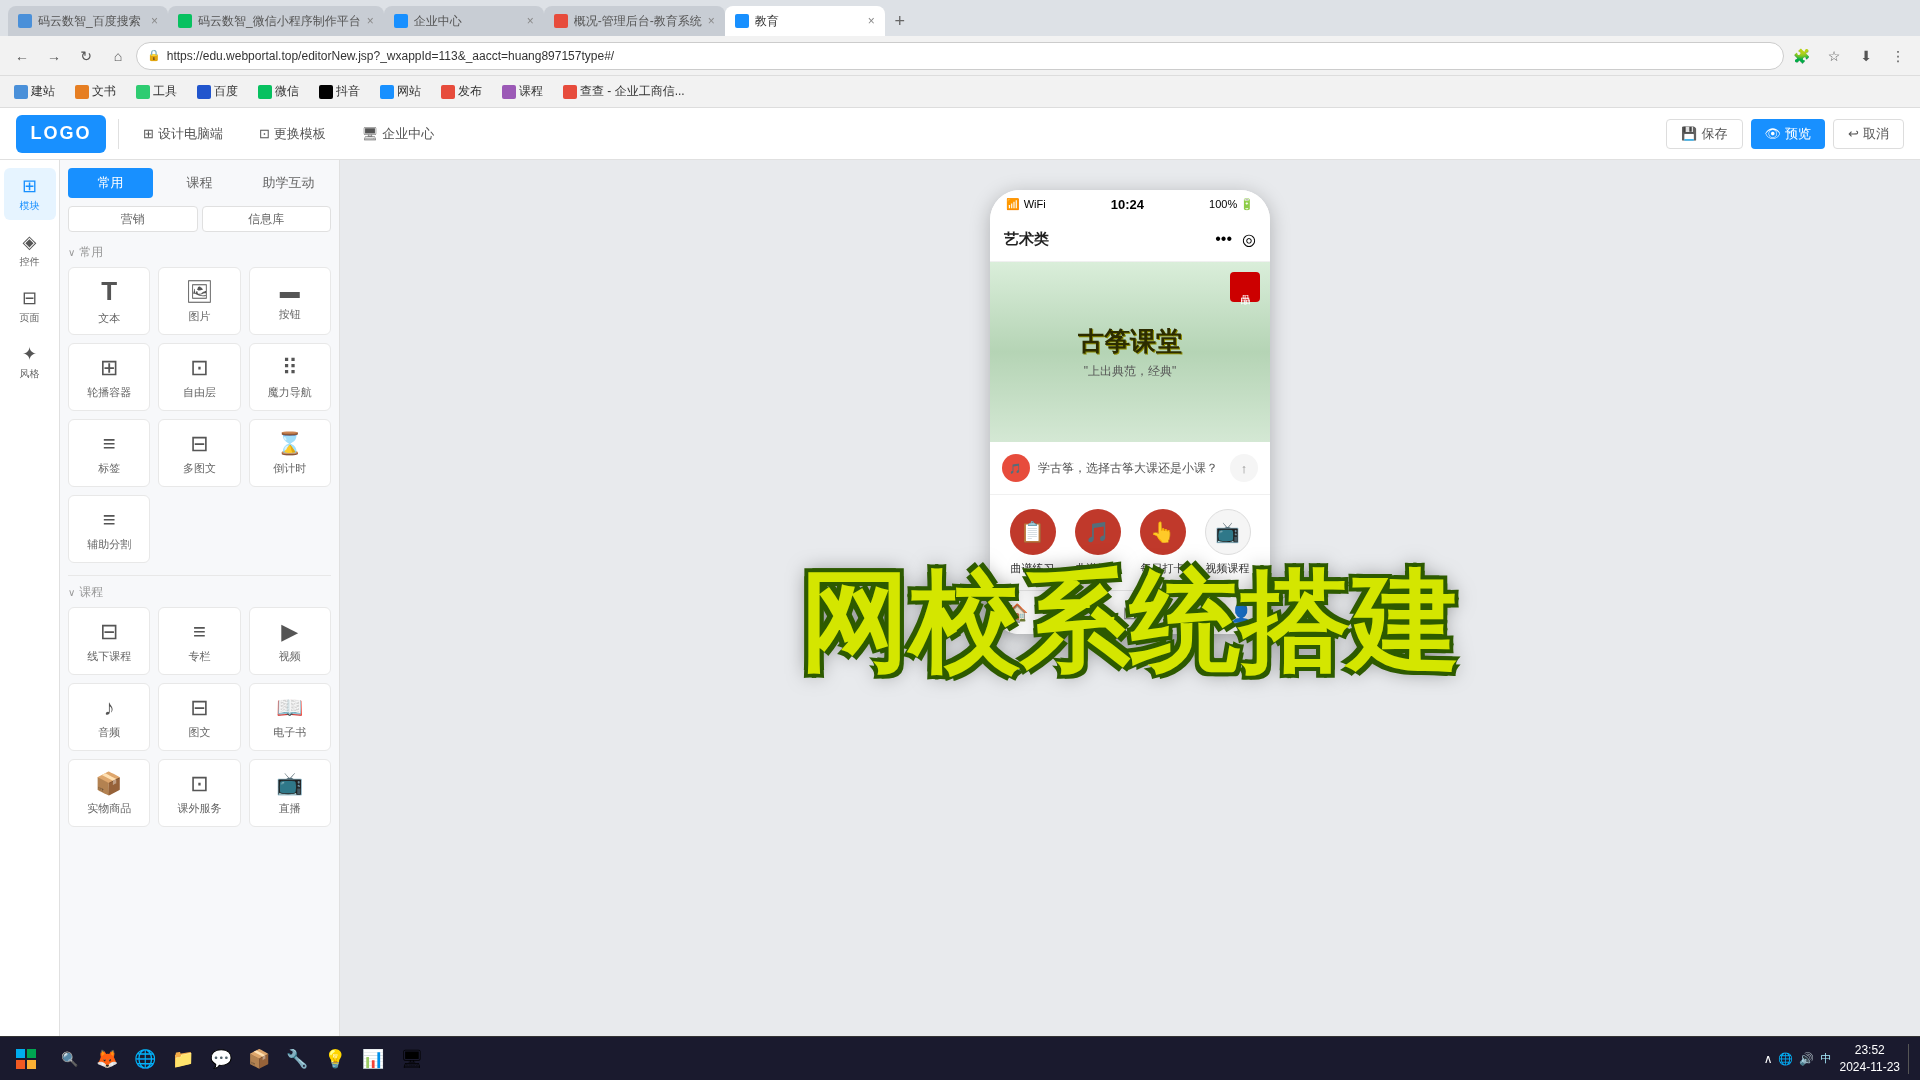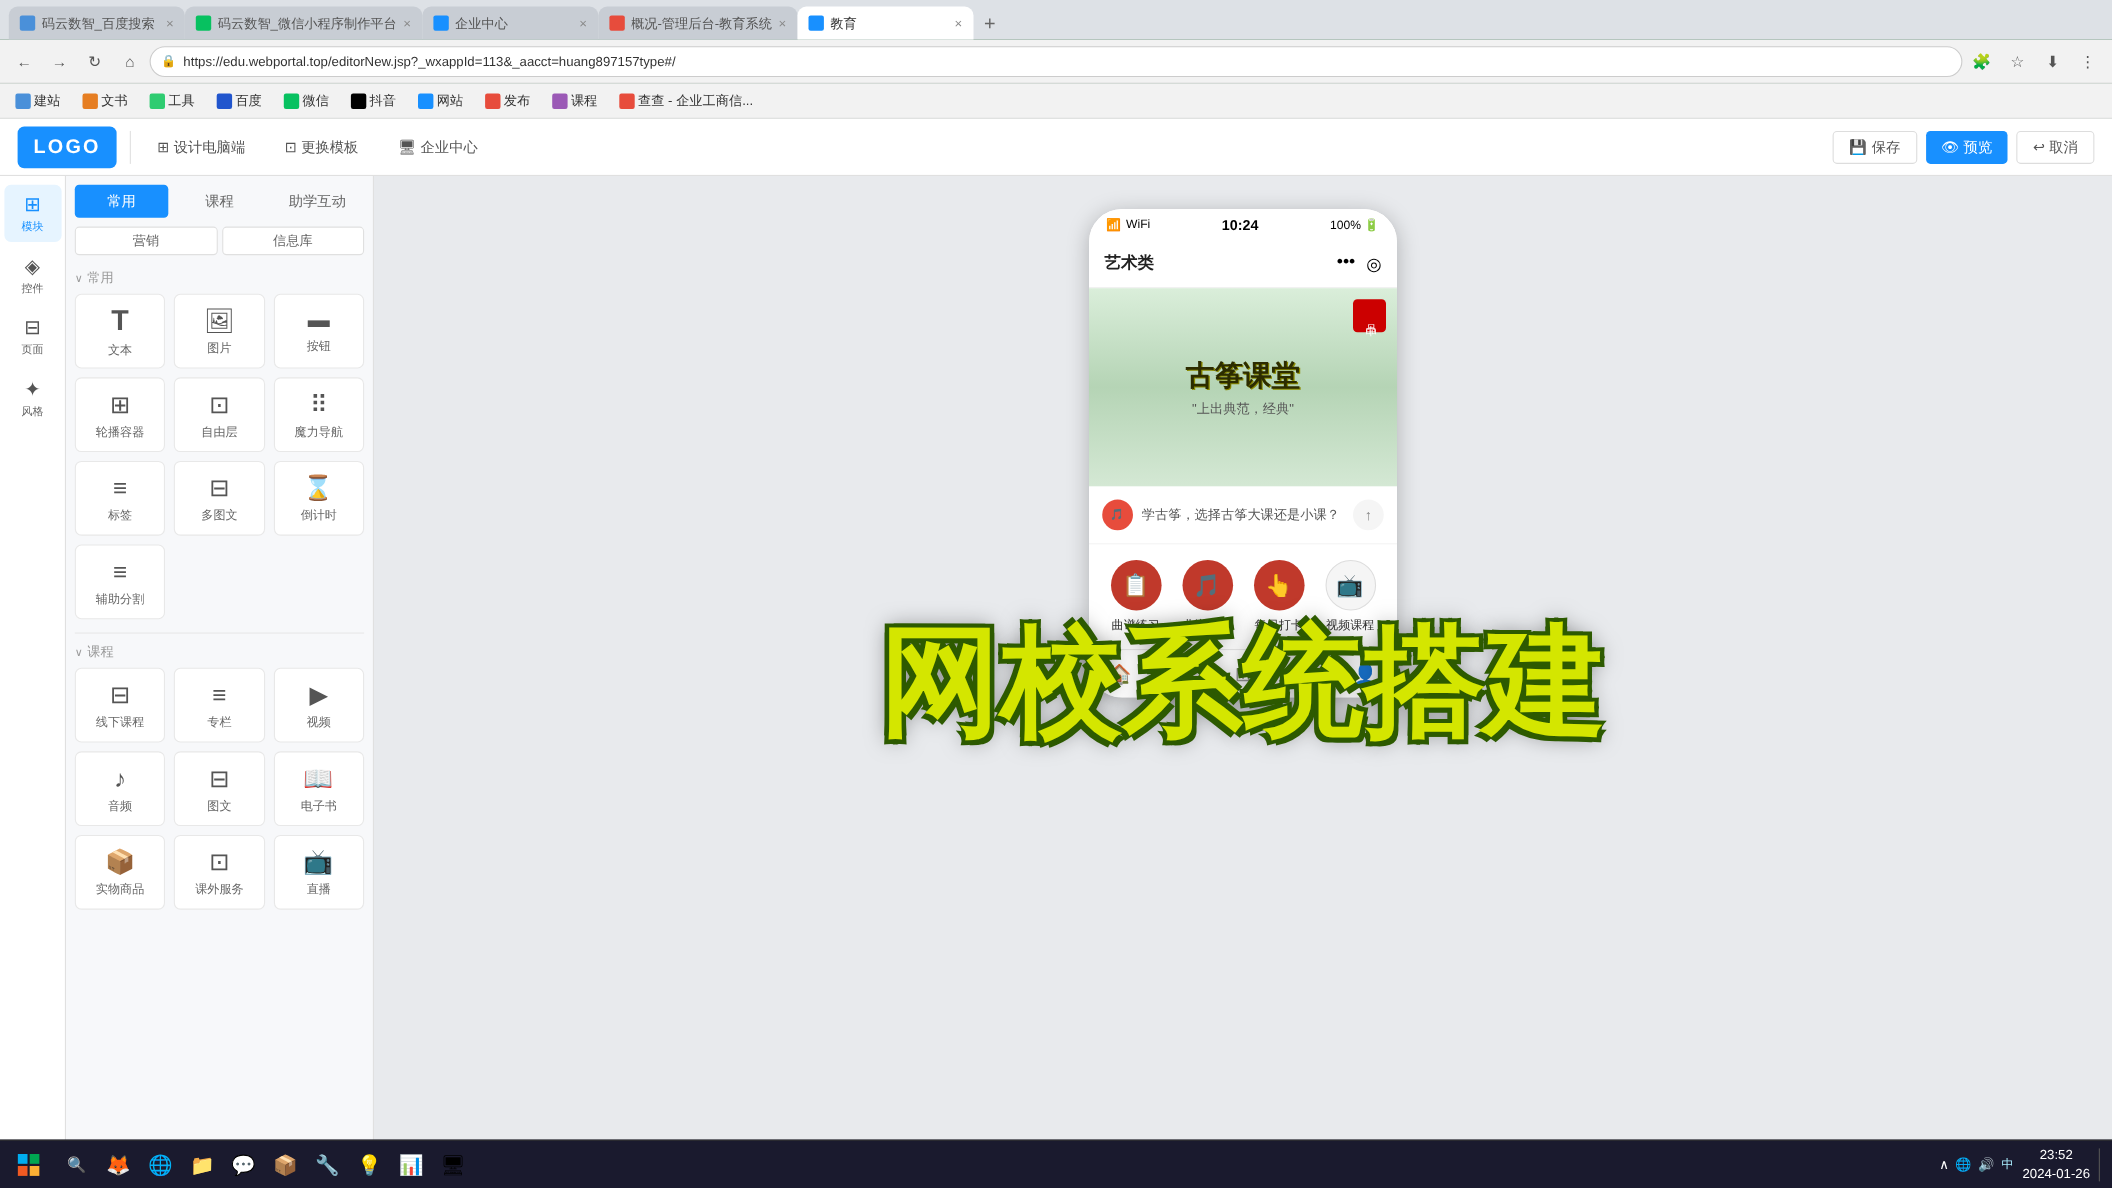--- a/index.html
+++ b/index.html
@@ -497,17 +497,17 @@
   </div>
   <div class="taskbar-right">
     <div class="sys-icons">
       <span style="cursor:pointer;">∧</span>
       <span>🌐</span>
       <span style="cursor:pointer;">🔊</span>
       <span style="font-size:11px;color:#aef;">中</span>
     </div>
     <div class="taskbar-time" style="cursor:pointer;">
       <div>23:52</div>
-      <div>2024-01-26</div>
+      <div>2024-11-23</div>
     </div>
     <span style="cursor:pointer;width:4px;height:30px;border-left:1px solid #555;display:inline-block;"></span>
   </div>
 </div>
 
 </body></html>

